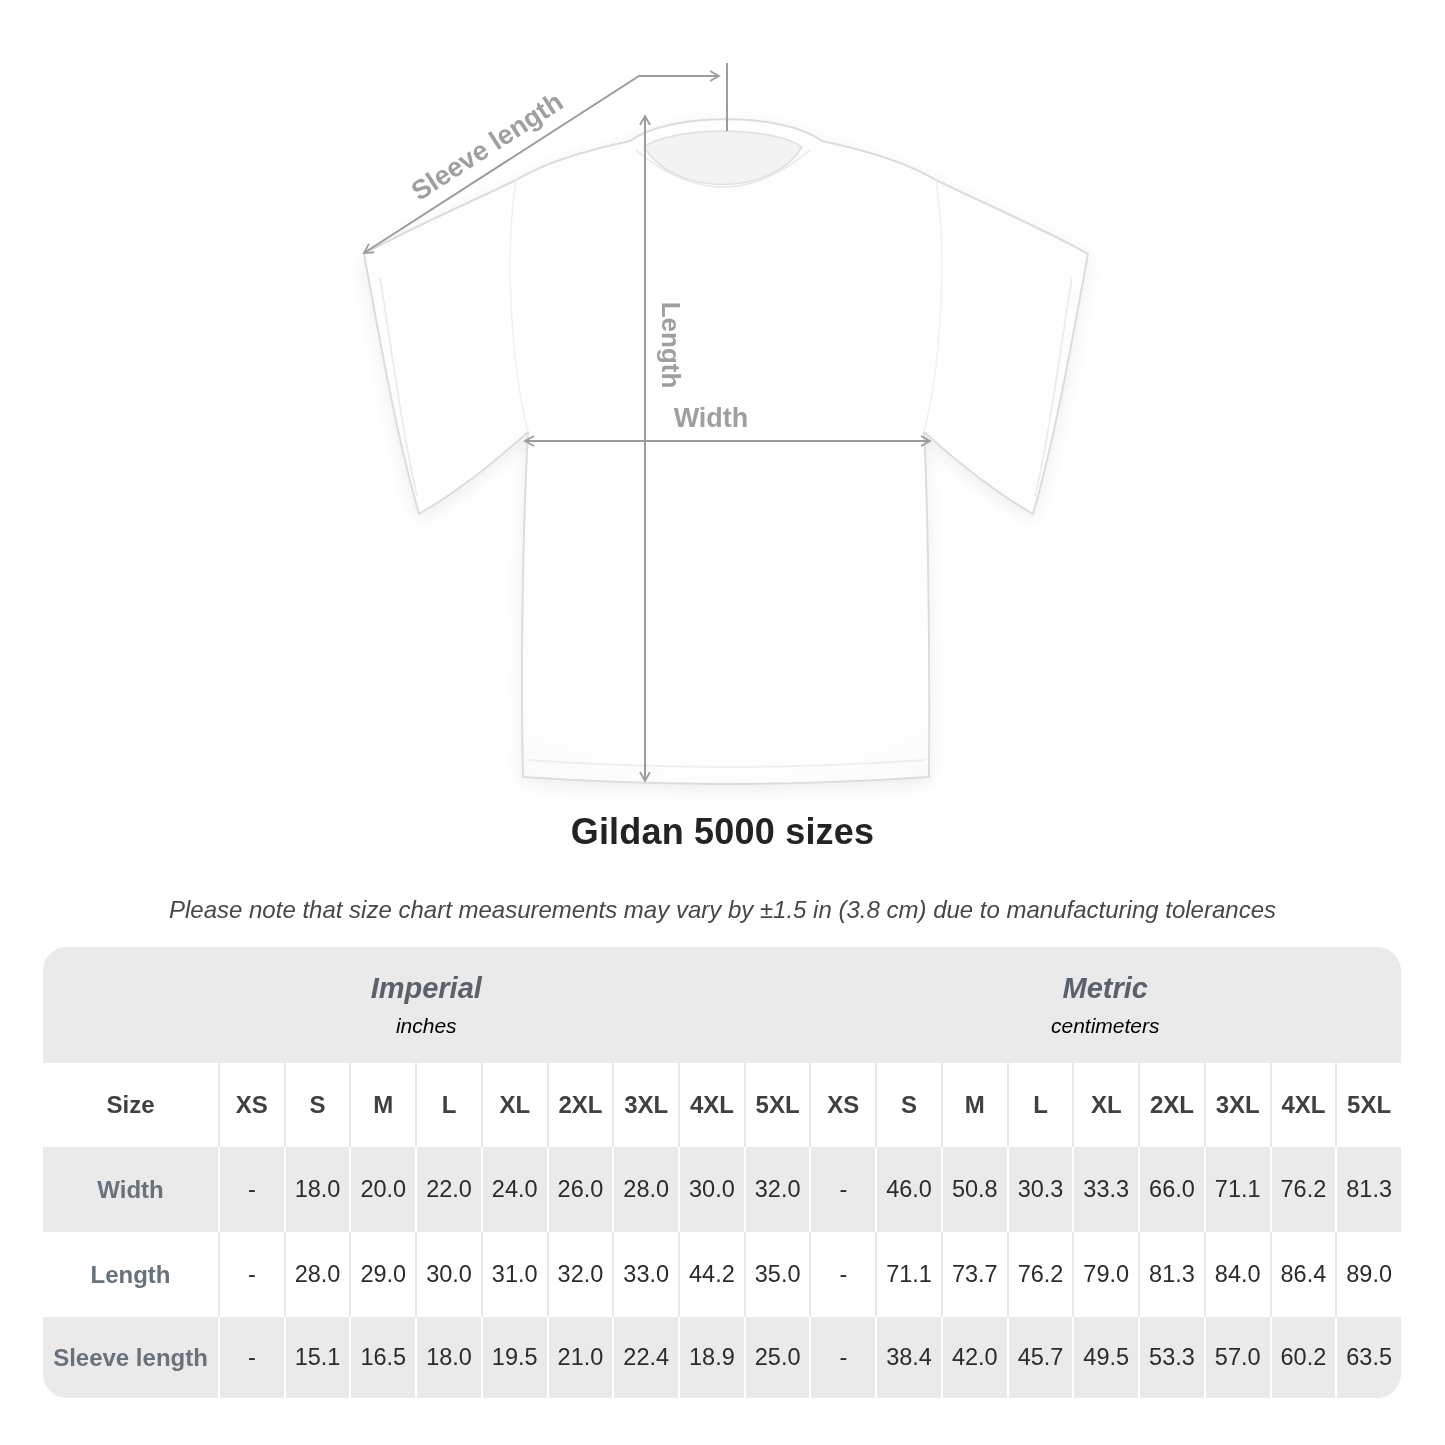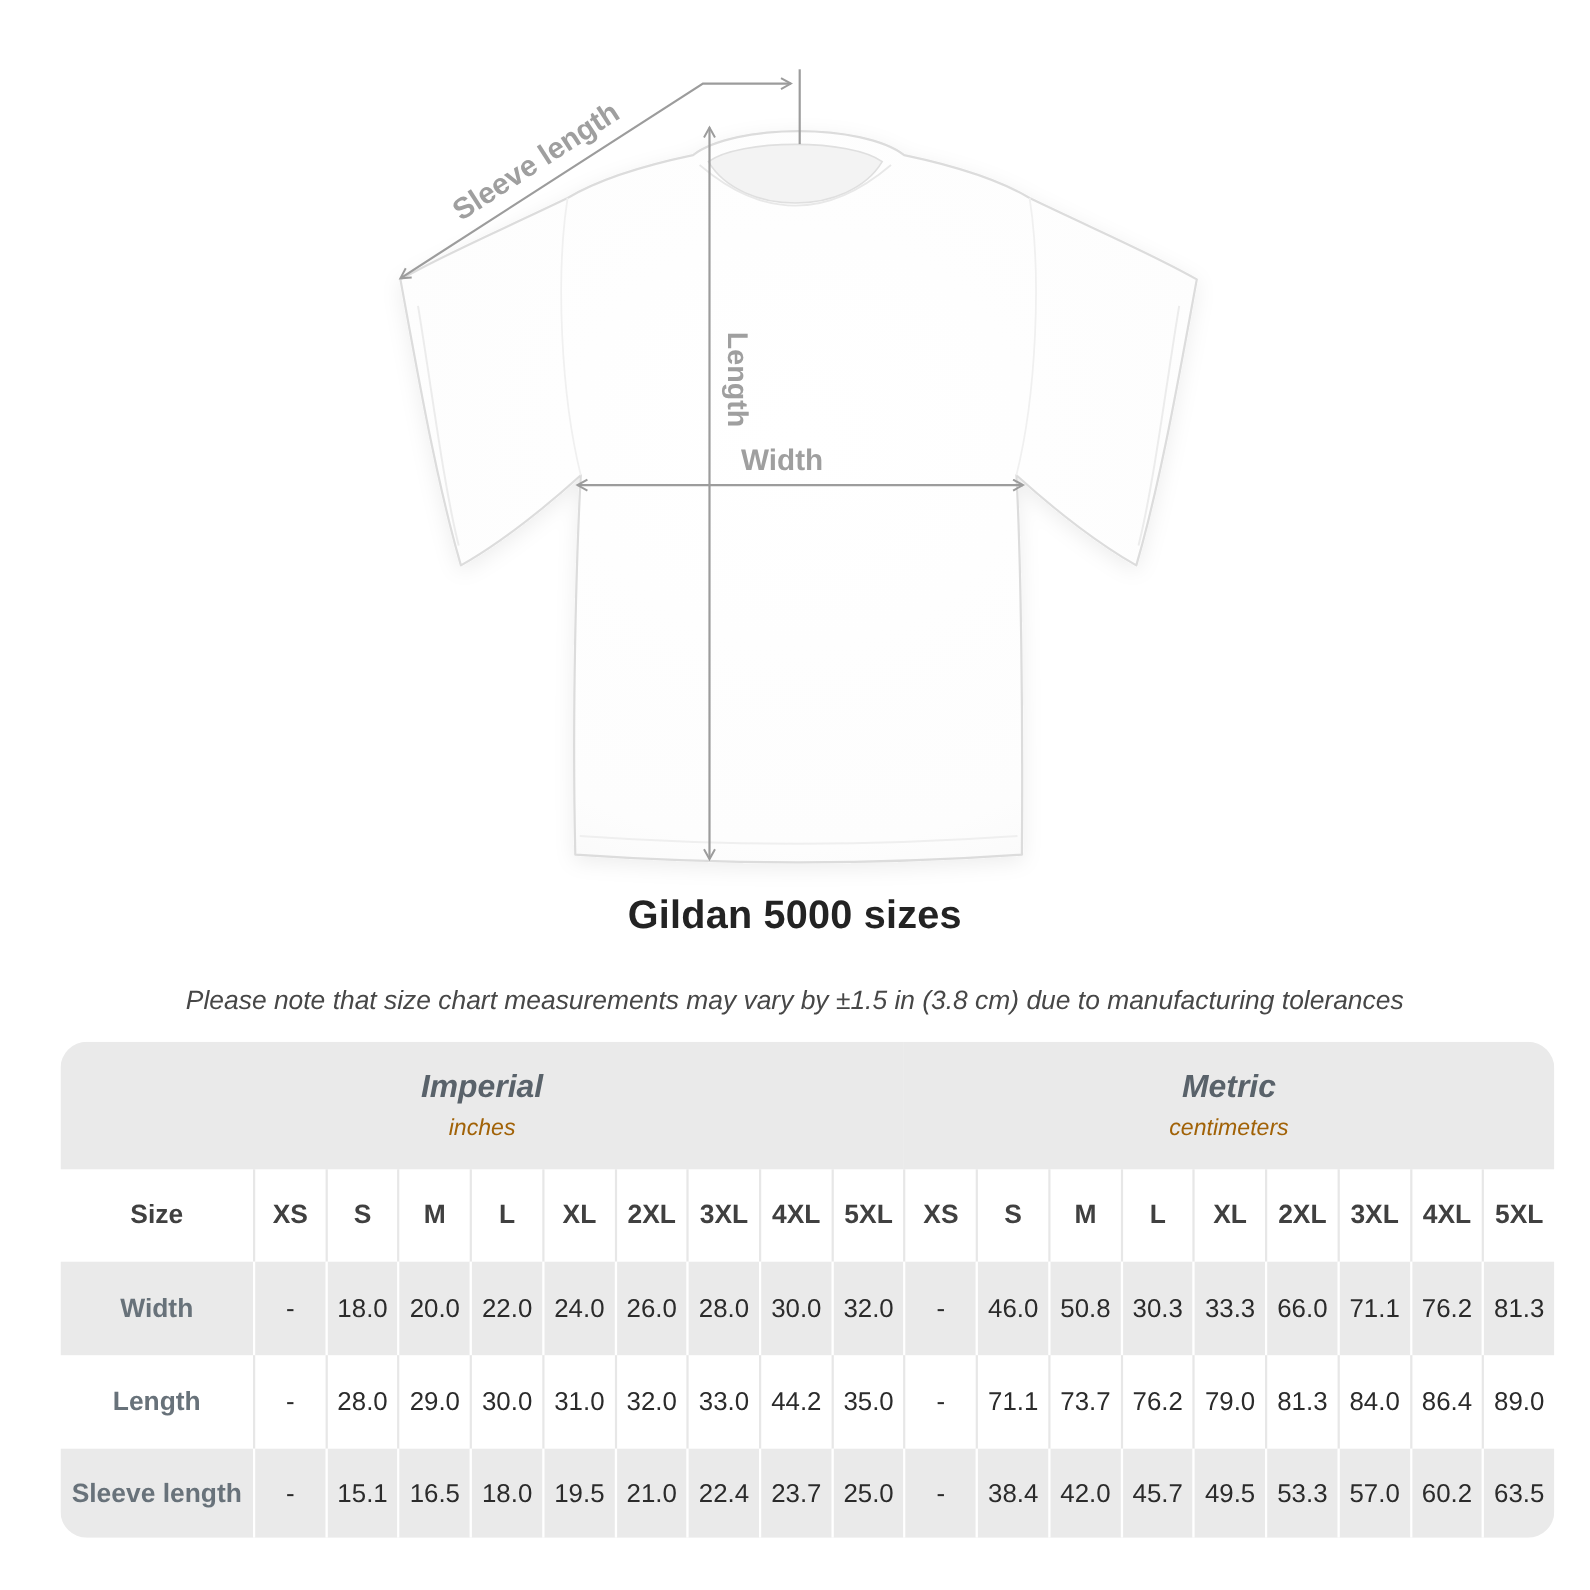--- a/index.html
+++ b/index.html
@@ -10,30 +10,30 @@
   .tee-svg{position:absolute;left:0;top:0;}
   .tee-svg text{font-family:"Liberation Sans", sans-serif;font-weight:700;fill:#9f9f9f;}
 
   
   .page-title{position:absolute;left:0;top:811px;width:100%;text-align:center;
               font-size:36px;font-weight:700;color:#232323;letter-spacing:0.2px;}
   .page-subtitle{position:absolute;left:0;top:896px;width:100%;text-align:center;
               font-style:italic;font-size:24px;color:#474747;}
 
   
-  .size-grid{position:absolute;left:55px;top:947px;width:1358px;height:451px;
+  .size-grid{position:absolute;left:43px;top:947px;width:1358px;height:451px;
              display:grid;grid-template-columns:175px repeat(18,1fr);
              grid-template-rows:116px 84px 85px 85px 81px;
              border-radius:24px;overflow:hidden;background:#ffffff;}
   .cell{display:flex;align-items:center;justify-content:center;min-width:0;}
   .group-cell{background:#eaeaea;flex-direction:column;gap:9px;}
   .span10{grid-column:span 10;}
   .span9{grid-column:span 9;}
   .group-name{font-size:29px;font-weight:700;font-style:italic;color:#59626a;}
-  .group-unit{font-size:21px;font-style:italic;color:#a16207;}
+  .group-unit{font-size:21px;font-style:italic;color:#000000;}
   .head{font-size:24px;font-weight:700;color:#404040;border-left:2px solid #e7e7e7;}
   .val{font-size:23.5px;color:#2b2b2b;border-left:2px solid #e7e7e7;}
   .rowlabel{font-size:24px;font-weight:700;color:#68727a;}
   .shade{background:#eaeaea;border-left-color:#ffffff;}
   .label-col{border-left:none !important;}
 </style>
 </head>
 <body>
 
 <div class="page">
@@ -163,21 +163,21 @@
       <div class="cell val">86.4</div>
       <div class="cell val">89.0</div>
       <div class="cell rowlabel label-col shade">Sleeve length</div>
       <div class="cell val shade">-</div>
       <div class="cell val shade">15.1</div>
       <div class="cell val shade">16.5</div>
       <div class="cell val shade">18.0</div>
       <div class="cell val shade">19.5</div>
       <div class="cell val shade">21.0</div>
       <div class="cell val shade">22.4</div>
-      <div class="cell val shade">23.7</div>
+      <div class="cell val shade">18.9</div>
       <div class="cell val shade">25.0</div>
       <div class="cell val shade">-</div>
       <div class="cell val shade">38.4</div>
       <div class="cell val shade">42.0</div>
       <div class="cell val shade">45.7</div>
       <div class="cell val shade">49.5</div>
       <div class="cell val shade">53.3</div>
       <div class="cell val shade">57.0</div>
       <div class="cell val shade">60.2</div>
       <div class="cell val shade">63.5</div>

